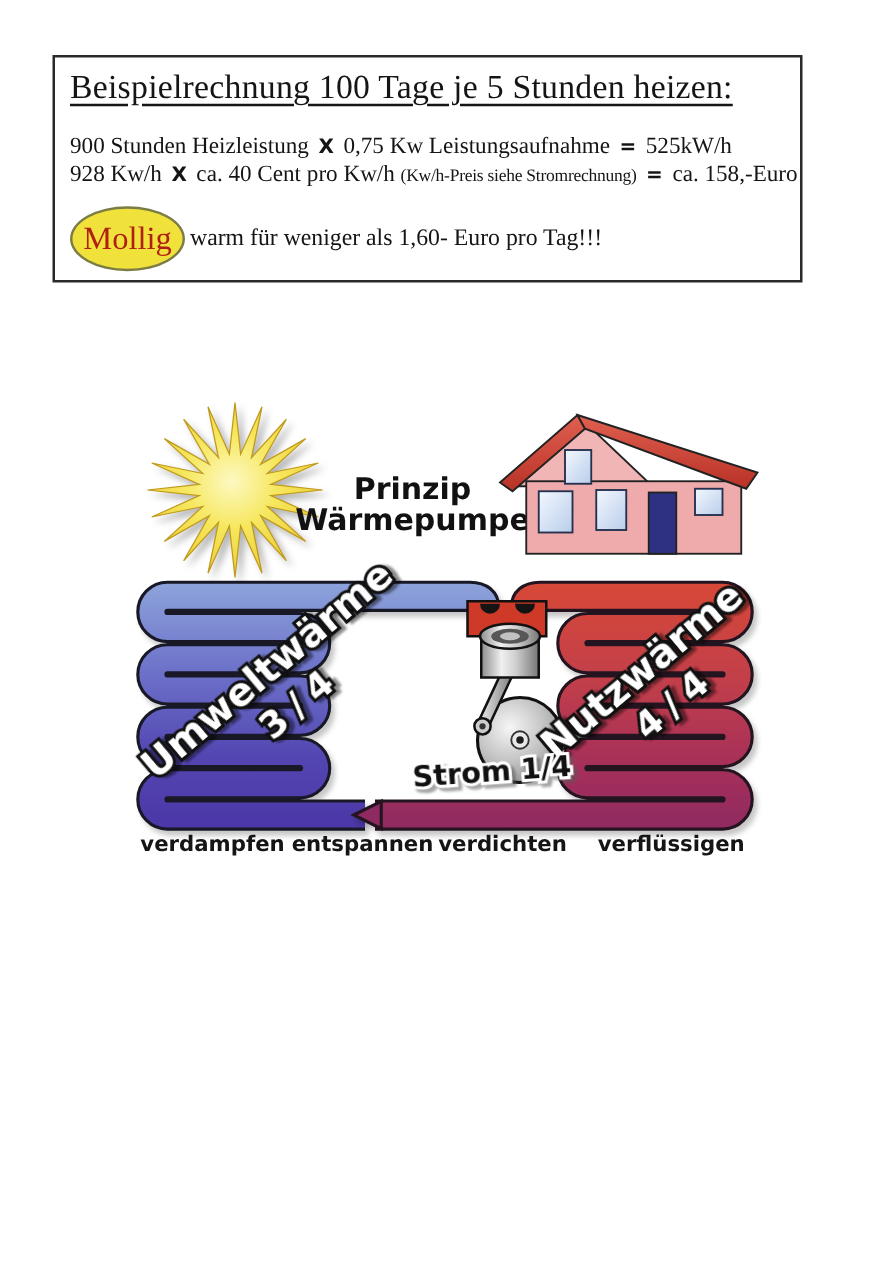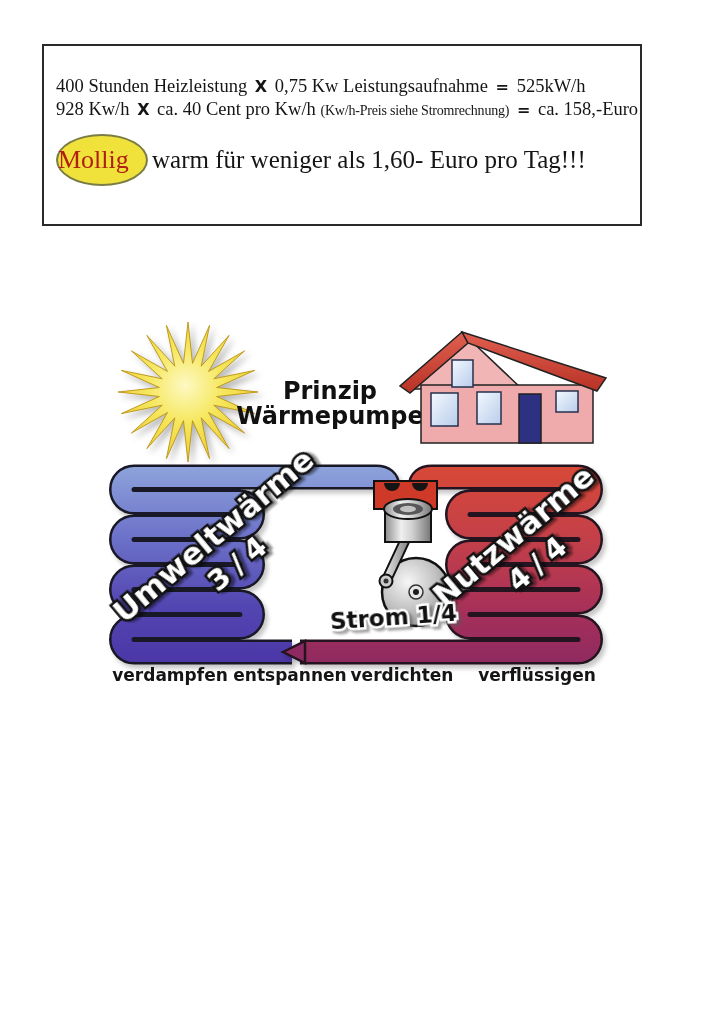--- a/index.html
+++ b/index.html
@@ -11,23 +11,23 @@
             border:2px solid #2a2a2a;background:#fff;box-sizing:border-box;padding:8px 10px 0 12px;}
   .calc-title{font-size:27px;letter-spacing:.2px;text-decoration:underline;
               text-underline-offset:5px;white-space:nowrap;}
   .calc-line{font-size:18.5px;margin-top:2px;white-space:nowrap;}
   .calc-line.first{margin-top:22px;}
   .op{font-family:"DejaVu Sans", sans-serif;font-weight:bold;font-size:16px;padding:0 3px;}
   .fine{font-size:14px;letter-spacing:-.2px;}
   .mollig-row{display:flex;align-items:center;margin-top:14px;}
   .mollig-badge{flex:0 0 auto;width:92px;height:52px;border-radius:50%;
                 background:#f1e23b;border:2px solid #7c7c45;box-sizing:border-box;
-                display:flex;align-items:center;
+                display:flex;align-items:center;justify-content:center;
                 color:#b01f12;font-size:26px;}
-  .mollig-text{font-size:25px;margin-left:4px;white-space:nowrap;}
+  .mollig-text{font-size:19px;margin-left:4px;white-space:nowrap;}
 
   
   .diagram{position:absolute;left:0;top:0;width:714px;height:1010px;}
   .sun{filter:drop-shadow(4px 4px 3px rgba(0,0,0,.30));}
   .coil{filter:drop-shadow(3px 4px 2px rgba(0,0,0,.22));}
   .ptitle{font-family:"DejaVu Sans", sans-serif;font-weight:bold;font-size:24px;fill:#111;}
   .diag-label{font-family:"DejaVu Sans", sans-serif;font-weight:bold;font-size:31px;
               fill:#ffffff;stroke:#111;stroke-width:5px;paint-order:stroke;}
   .diag-frac{font-size:29px;letter-spacing:8px;}
   .lblshadow{filter:drop-shadow(3px 3px 1px rgba(0,0,0,.45));}
@@ -35,23 +35,24 @@
          fill:#111;stroke:#fff;stroke-width:5px;paint-order:stroke;
          filter:drop-shadow(3px 3px 1px rgba(90,90,90,.55));}
   .stage{font-family:"DejaVu Sans", sans-serif;font-weight:bold;font-size:17px;fill:#151515;}
 </style>
 </head>
 <body>
 
 <div class="page">
 
   <div class="calc-box">
+    <div class="calc-title">Beispielrechnung 100 Tage je 5 Stunden heizen:</div>
 
     <div class="calc-line first">
-      <span>400 Stunden Heizleistung</span>
+      <span>900 Stunden Heizleistung</span>
       <span class="op">X</span>
       <span>0,75 Kw Leistungsaufnahme</span>
       <span class="op">=</span>
       <span>525kW/h</span>
     </div>
 
     <div class="calc-line">
       <span>928 Kw/h</span>
       <span class="op">X</span>
       <span>ca. 40 Cent pro Kw/h</span>

